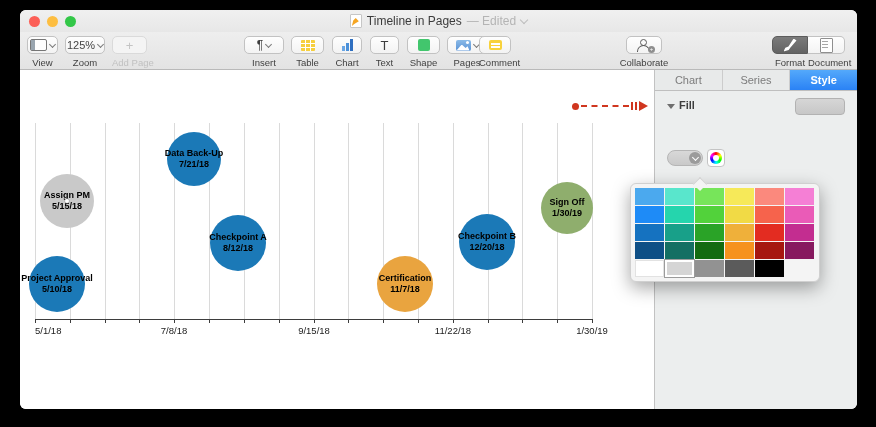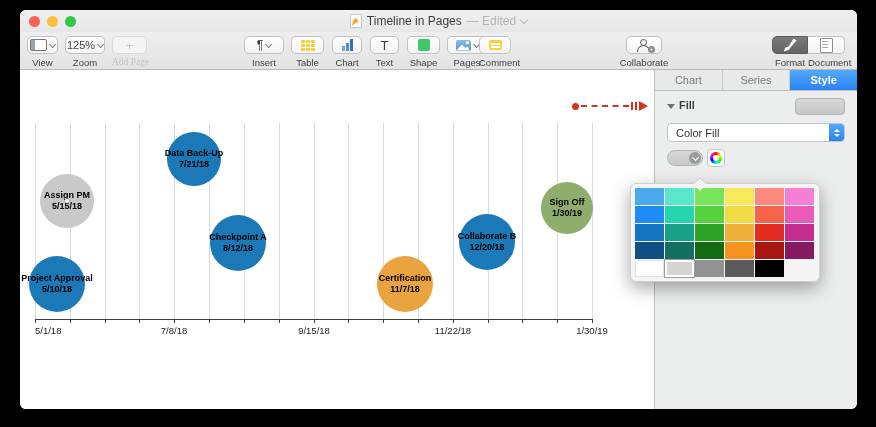--- a/index.html
+++ b/index.html
@@ -23,21 +23,21 @@
 
   
   .toolbar{position:relative;height:37px;background:linear-gradient(#eeeeee,#e3e3e3);
            border-bottom:1px solid #b9b9b9;}
   .tb-item{position:absolute;top:4px;text-align:center;}
   .tb-btn{display:flex;align-items:center;justify-content:center;gap:3px;height:18px;width:100%;
           box-sizing:border-box;background:linear-gradient(#fefefe,#f3f3f3);
           border:1px solid #c2c2c2;border-radius:5px;font-size:11px;color:#444;}
   .tb-label{margin-top:3px;font-size:9.5px;color:#3f3f3f;white-space:nowrap;}
   .tb-disabled .tb-btn{border-color:#dadada;color:#c4c4c4;background:#f4f4f4;}
-  .tb-disabled .tb-label{color:#c1c1c1;font-family:Liberation Serif, serif;}
+  .tb-disabled .tb-label{color:#c1c1c1;}
   .chev{width:4px;height:4px;border-right:1.3px solid #7a7a7a;border-bottom:1.3px solid #7a7a7a;
         transform:rotate(45deg);margin-top:-2px;}
   .icon-view{width:15px;height:10px;border:1px solid #767676;border-radius:2px;background:#fdfdfd;position:relative;}
   .icon-view:before{content:"";position:absolute;left:0;top:0;bottom:0;width:4px;background:#98a4ae;}
   .icon-table{width:14px;height:11px;border-radius:1px;background:#f6cf3f;
     background-image:repeating-linear-gradient(0deg,transparent 0 3px,#fff 3px 4px),
                      repeating-linear-gradient(90deg,transparent 0 4px,#fff 4px 5px);}
   .icon-chart{display:flex;align-items:flex-end;gap:1px;height:12px;}
   .icon-chart i{display:block;width:3px;background:#4a90d9;}
   .icon-chart i:nth-child(1){height:5px;background:#6aa6e4;}
@@ -331,21 +331,21 @@
             <div class="bubble-wrap" style="left: 385px; top: 214px;">
               <div class="bubble-circle" style="width: 56px; height: 56px; left: -28px; top: -28px; background: rgb(233, 164, 63);"></div>
               <div class="bubble-label">
                 <div>Certification</div>
                 <div>11/7/18</div>
               </div>
             </div>
             <div class="bubble-wrap" style="left: 467px; top: 172px;">
               <div class="bubble-circle" style="width: 56px; height: 56px; left: -28px; top: -28px; background: rgb(27, 121, 183);"></div>
               <div class="bubble-label">
-                <div>Collaborate B</div>
+                <div>Checkpoint B</div>
                 <div>12/20/18</div>
               </div>
             </div>
             <div class="bubble-wrap" style="left: 547px; top: 138px;">
               <div class="bubble-circle" style="width: 52px; height: 52px; left: -26px; top: -26px; background: rgb(143, 174, 109);"></div>
               <div class="bubble-label">
                 <div>Sign Off</div>
                 <div>1/30/19</div>
               </div>
             </div>
@@ -362,27 +362,20 @@
       <div class="sidebar">
         <div class="sb-tabs">
           <div class="sb-tab">Chart</div>
           <div class="sb-tab">Series</div>
           <div class="sb-tab active">Style</div>
         </div>
         <div class="fill-row">
           <span class="disc-tri"></span>
           <span class="fill-label">Fill</span>
           <span class="fill-preview"></span>
-        </div>
-        <div class="fill-select">
-          <span class="txt">Color Fill</span>
-          <span class="stepper">
-              <i class="tri-up"></i>
-              <i class="tri-dn"></i>
-            </span>
         </div>
         <div class="well-row">
           <span class="color-well">
             <span class="well-chev"></span>
           </span>
           <span class="wheel-btn">
             <span class="wheel"></span>
           </span>
         </div>
       </div>

